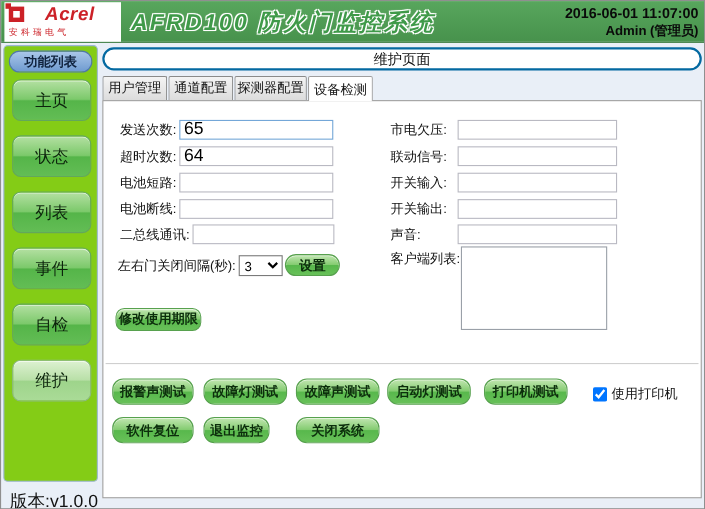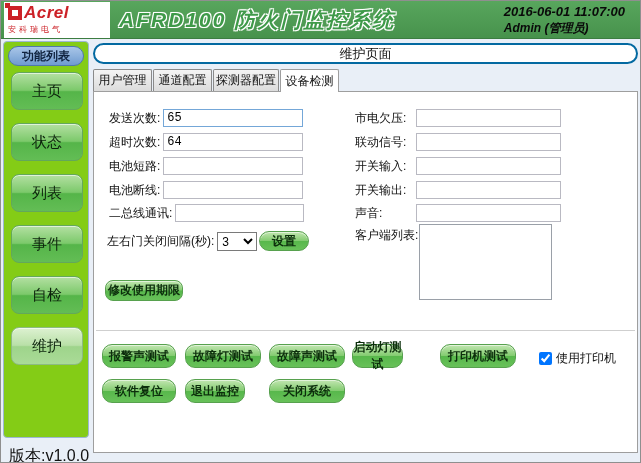--- a/index.html
+++ b/index.html
@@ -11,39 +11,39 @@
   
   #header {
     position:absolute; left:0; top:0; width:641px; height:38px;
     background:linear-gradient(#58a65d,#47924c);
     border-bottom:1px solid #3c7d41;
   }
   #logo-box {
     position:absolute; left:3px; top:1px; width:106px; height:36px;
     background:#ffffff; padding:1px 4px 0 4px;
   }
-  .logo-row { display:flex; align-items:center; gap:2px; }
+  .logo-row { display:flex; align-items:center; gap:19px; }
   .logo-mark {
     width:14px; height:14px; border:4px solid #cc2127; background:#fff;
     position:relative; flex:0 0 auto;
   }
   .logo-mark:before {
     content:""; position:absolute; left:-7px; top:-7px; width:5px; height:5px; background:#cc2127;
   }
   .logo-brand { color:#cc2127; font-weight:bold; font-style:italic; font-size:17px; letter-spacing:0.5px; }
   .logo-sub { color:#cc2127; font-size:8px; letter-spacing:3px; white-space:nowrap; margin-top:1px; }
   #app-title {
     position:absolute; left:118px; top:5px;
     font-size:21px; font-weight:bold; font-style:italic; letter-spacing:2px;
     color:#3f9a49;
     text-shadow:-1px -1px 0 #fff, 1px -1px 0 #fff, -1px 1px 0 #fff, 1px 1px 0 #fff, 0 0 2px #fff;
     white-space:nowrap;
   }
   #header-right {
-    position:absolute; right:17px; top:3px; color:#0a0a0a;font-style:italic;
+    position:absolute; right:7px; top:3px; text-align:right; color:#0a0a0a;
   }
   #header-datetime { font-size:13px; font-weight:bold; }
   #header-user { font-size:12px; font-weight:bold; margin-top:1px; }
   
   #sidebar {
     position:absolute; left:2px; top:40px; width:86px; height:397px;
     background:#84cc16; border:1px solid #9db7d2; border-radius:4px;
   }
   #sidebar-header {
     position:absolute; left:4px; top:4px; width:76px; height:20px;
@@ -86,21 +86,21 @@
     background:#fff; height:23px; z-index:3; border-color:#9e9e9e;
   }
   #panel {
     position:absolute; left:92px; top:90px; width:545px; height:362px;
     background:#fff; border:1px solid #9e9e9e; z-index:2;
   }
   .frow { position:absolute; display:flex; align-items:center; }
   .flabel { font-size:12px; color:#111; white-space:nowrap; margin-right:3px; }
   .ftext {
     width:140px; height:18px; border:1px solid #b9b9c2; background:#fff;
-    font-size:12px; padding:0 3px; font-family:Liberation Mono, monospace;
+    font-size:16px; padding:0 3px; font-family:Liberation Sans, sans-serif;
   }
   .ftext.blue { border-color:#74a7d8; }
   .rtext { width:145px; }
   select.interval {
     width:40px; height:19px; font-size:12px; border:1px solid #7a7a7a; background:#fff;
     font-family:inherit;
   }
   .green-btn {
     border:1px solid #57a14e; border-radius:9px;
     background:linear-gradient(#c2e6b1 0%,#84cc71 48%,#58b84c 52%,#68c159 100%);
@@ -214,21 +214,21 @@
     <button id="modify-btn" class="green-btn">修改使用期限</button>
 
     <span class="flabel" style="position:absolute;left:261px;top:135px">客户端列表:</span>
     <textarea id="client-textarea" style=""></textarea>
 
     <div id="separator"></div>
 
     <button class="green-btn test-btn" style="left:8px;top:252px;width:74px">报警声测试</button>
     <button class="green-btn test-btn" style="left:91px;top:252px;width:76px">故障灯测试</button>
     <button class="green-btn test-btn" style="left:175px;top:252px;width:76px">故障声测试</button>
-    <button class="green-btn test-btn" style="left:258px;top:252px;width:51px">启动灯测试</button>
+    <button class="green-btn test-btn" style="left:258px;top:252px;width:76px">启动灯测试</button>
     <button class="green-btn test-btn" style="left:346px;top:252px;width:76px">打印机测试</button>
 
     <label id="printer-check">
       <input type="checkbox" checked="true" style="">
       <span>使用打印机</span>
     </label>
 
     <button class="green-btn test-btn" style="left:8px;top:287px;width:74px">软件复位</button>
     <button class="green-btn test-btn" style="left:91px;top:287px;width:60px">退出监控</button>
     <button class="green-btn test-btn" style="left:175px;top:287px;width:76px">关闭系统</button>

